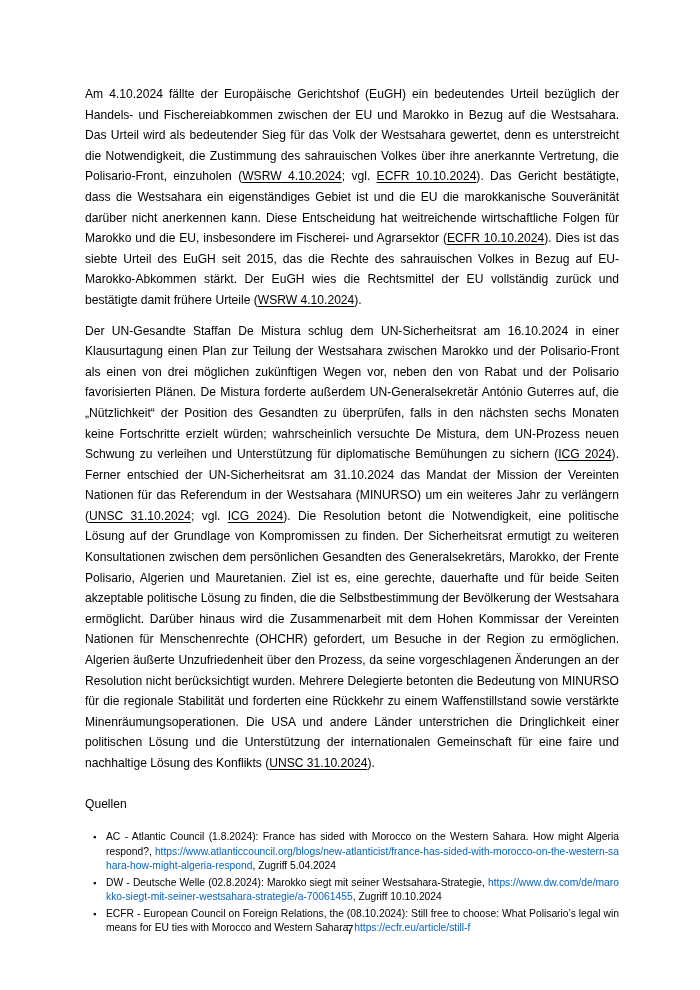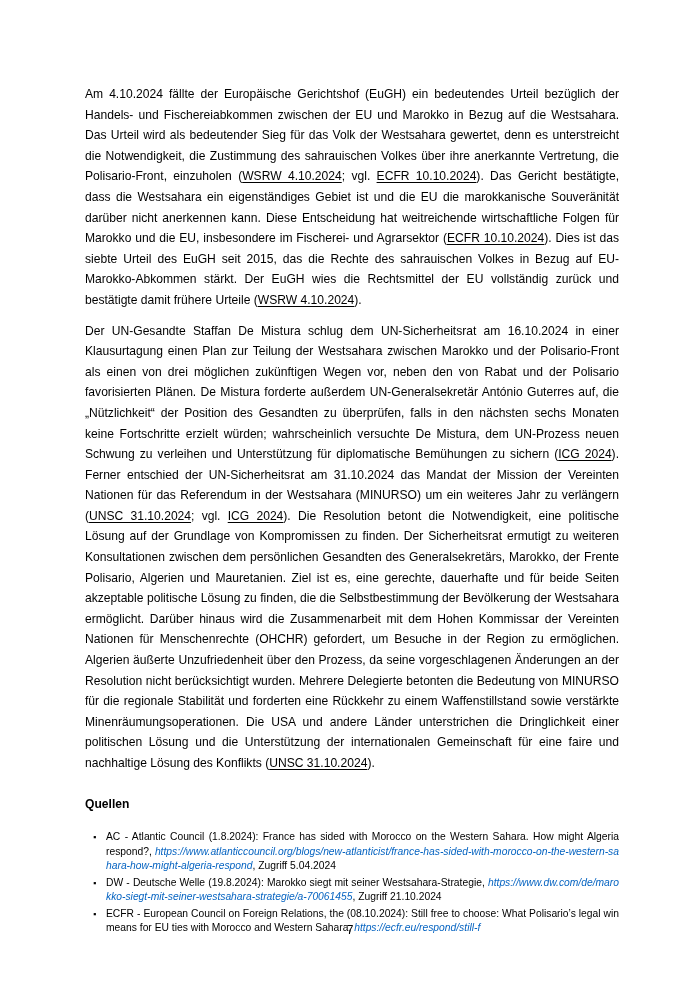--- a/index.html
+++ b/index.html
@@ -35,26 +35,25 @@
   .seg-cite{
     text-decoration:underline;
     text-underline-offset:2px;
     cursor:pointer;
   }
   .seg-url{
     color:var(--link);
     overflow-wrap:anywhere;
     word-break:break-all;
     cursor:pointer;
-    font-style:italic;
   }
   .sources-heading{
     font-size:12.1px;
     line-height:20.6px;
-    font-weight:700;
+    font-weight:400;
     margin-top:20px;
     margin-bottom:16px;
   }
   ul.sources{
     list-style:none;
     padding-left:8px;
   }
   ul.sources li{
     display:flex;
     align-items:flex-start;
@@ -95,24 +94,24 @@
 
     <p class="sources-heading">Quellen</p>
 
     <ul class="sources">
       <li>
         <span class="src-bullet">▪</span>
         <span class="src-text"><span class="seg-plain">AC - Atlantic Council (1.8.2024): France has sided with Morocco on the Western Sahara. How might Algeria respond?, </span><span class="seg-url">https://www.atlanticcouncil.org/blogs/new-atlanticist/france-has-sided-with-morocco-on-the-western-sahara-how-might-algeria-respond</span><span class="seg-plain">, Zugriff 5.04.2024</span></span>
       </li>
       <li>
         <span class="src-bullet">▪</span>
-        <span class="src-text"><span class="seg-plain">DW - Deutsche Welle (19.8.2024): Marokko siegt mit seiner Westsahara-Strategie, </span><span class="seg-url">https://www.dw.com/de/marokko-siegt-mit-seiner-westsahara-strategie/a-70061455</span><span class="seg-plain">, Zugriff 21.10.2024</span></span>
+        <span class="src-text"><span class="seg-plain">DW - Deutsche Welle (02.8.2024): Marokko siegt mit seiner Westsahara-Strategie, </span><span class="seg-url">https://www.dw.com/de/marokko-siegt-mit-seiner-westsahara-strategie/a-70061455</span><span class="seg-plain">, Zugriff 10.10.2024</span></span>
       </li>
       <li>
         <span class="src-bullet">▪</span>
-        <span class="src-text"><span class="seg-plain">ECFR - European Council on Foreign Relations, the (08.10.2024): Still free to choose: What Polisario’s legal win means for EU ties with Morocco and Western Sahara, </span><span class="seg-url">https://ecfr.eu/respond/still-f</span></span>
+        <span class="src-text"><span class="seg-plain">ECFR - European Council on Foreign Relations, the (08.10.2024): Still free to choose: What Polisario’s legal win means for EU ties with Morocco and Western Sahara, </span><span class="seg-url">https://ecfr.eu/article/still-f</span></span>
       </li>
     </ul>
 
   </div>
 
   <div class="page-number">7</div>
 </div>
 
 </body></html>

